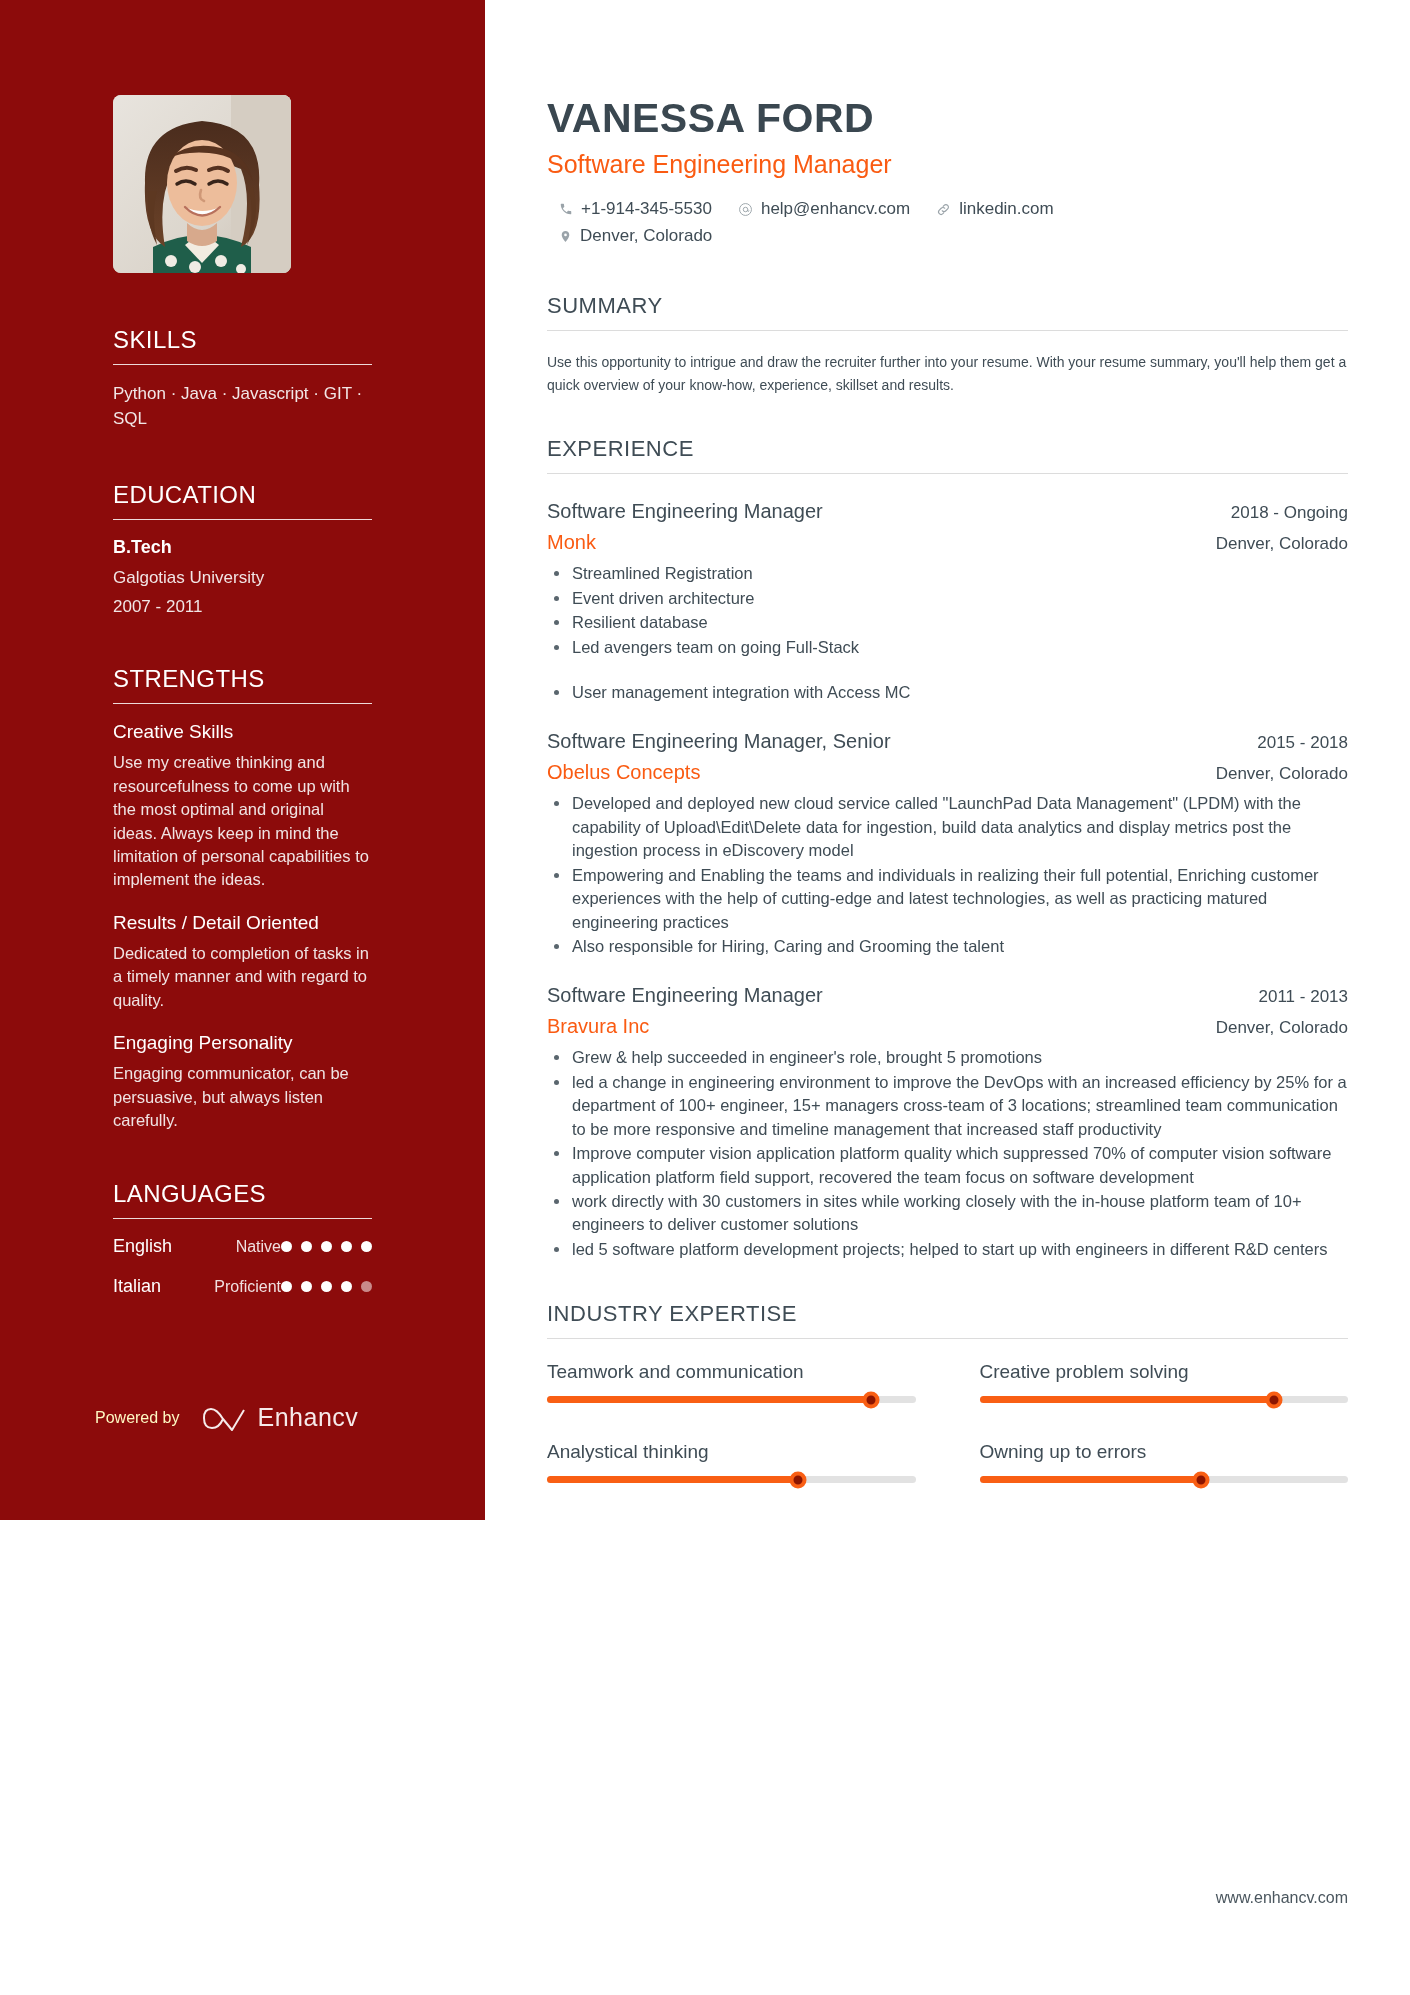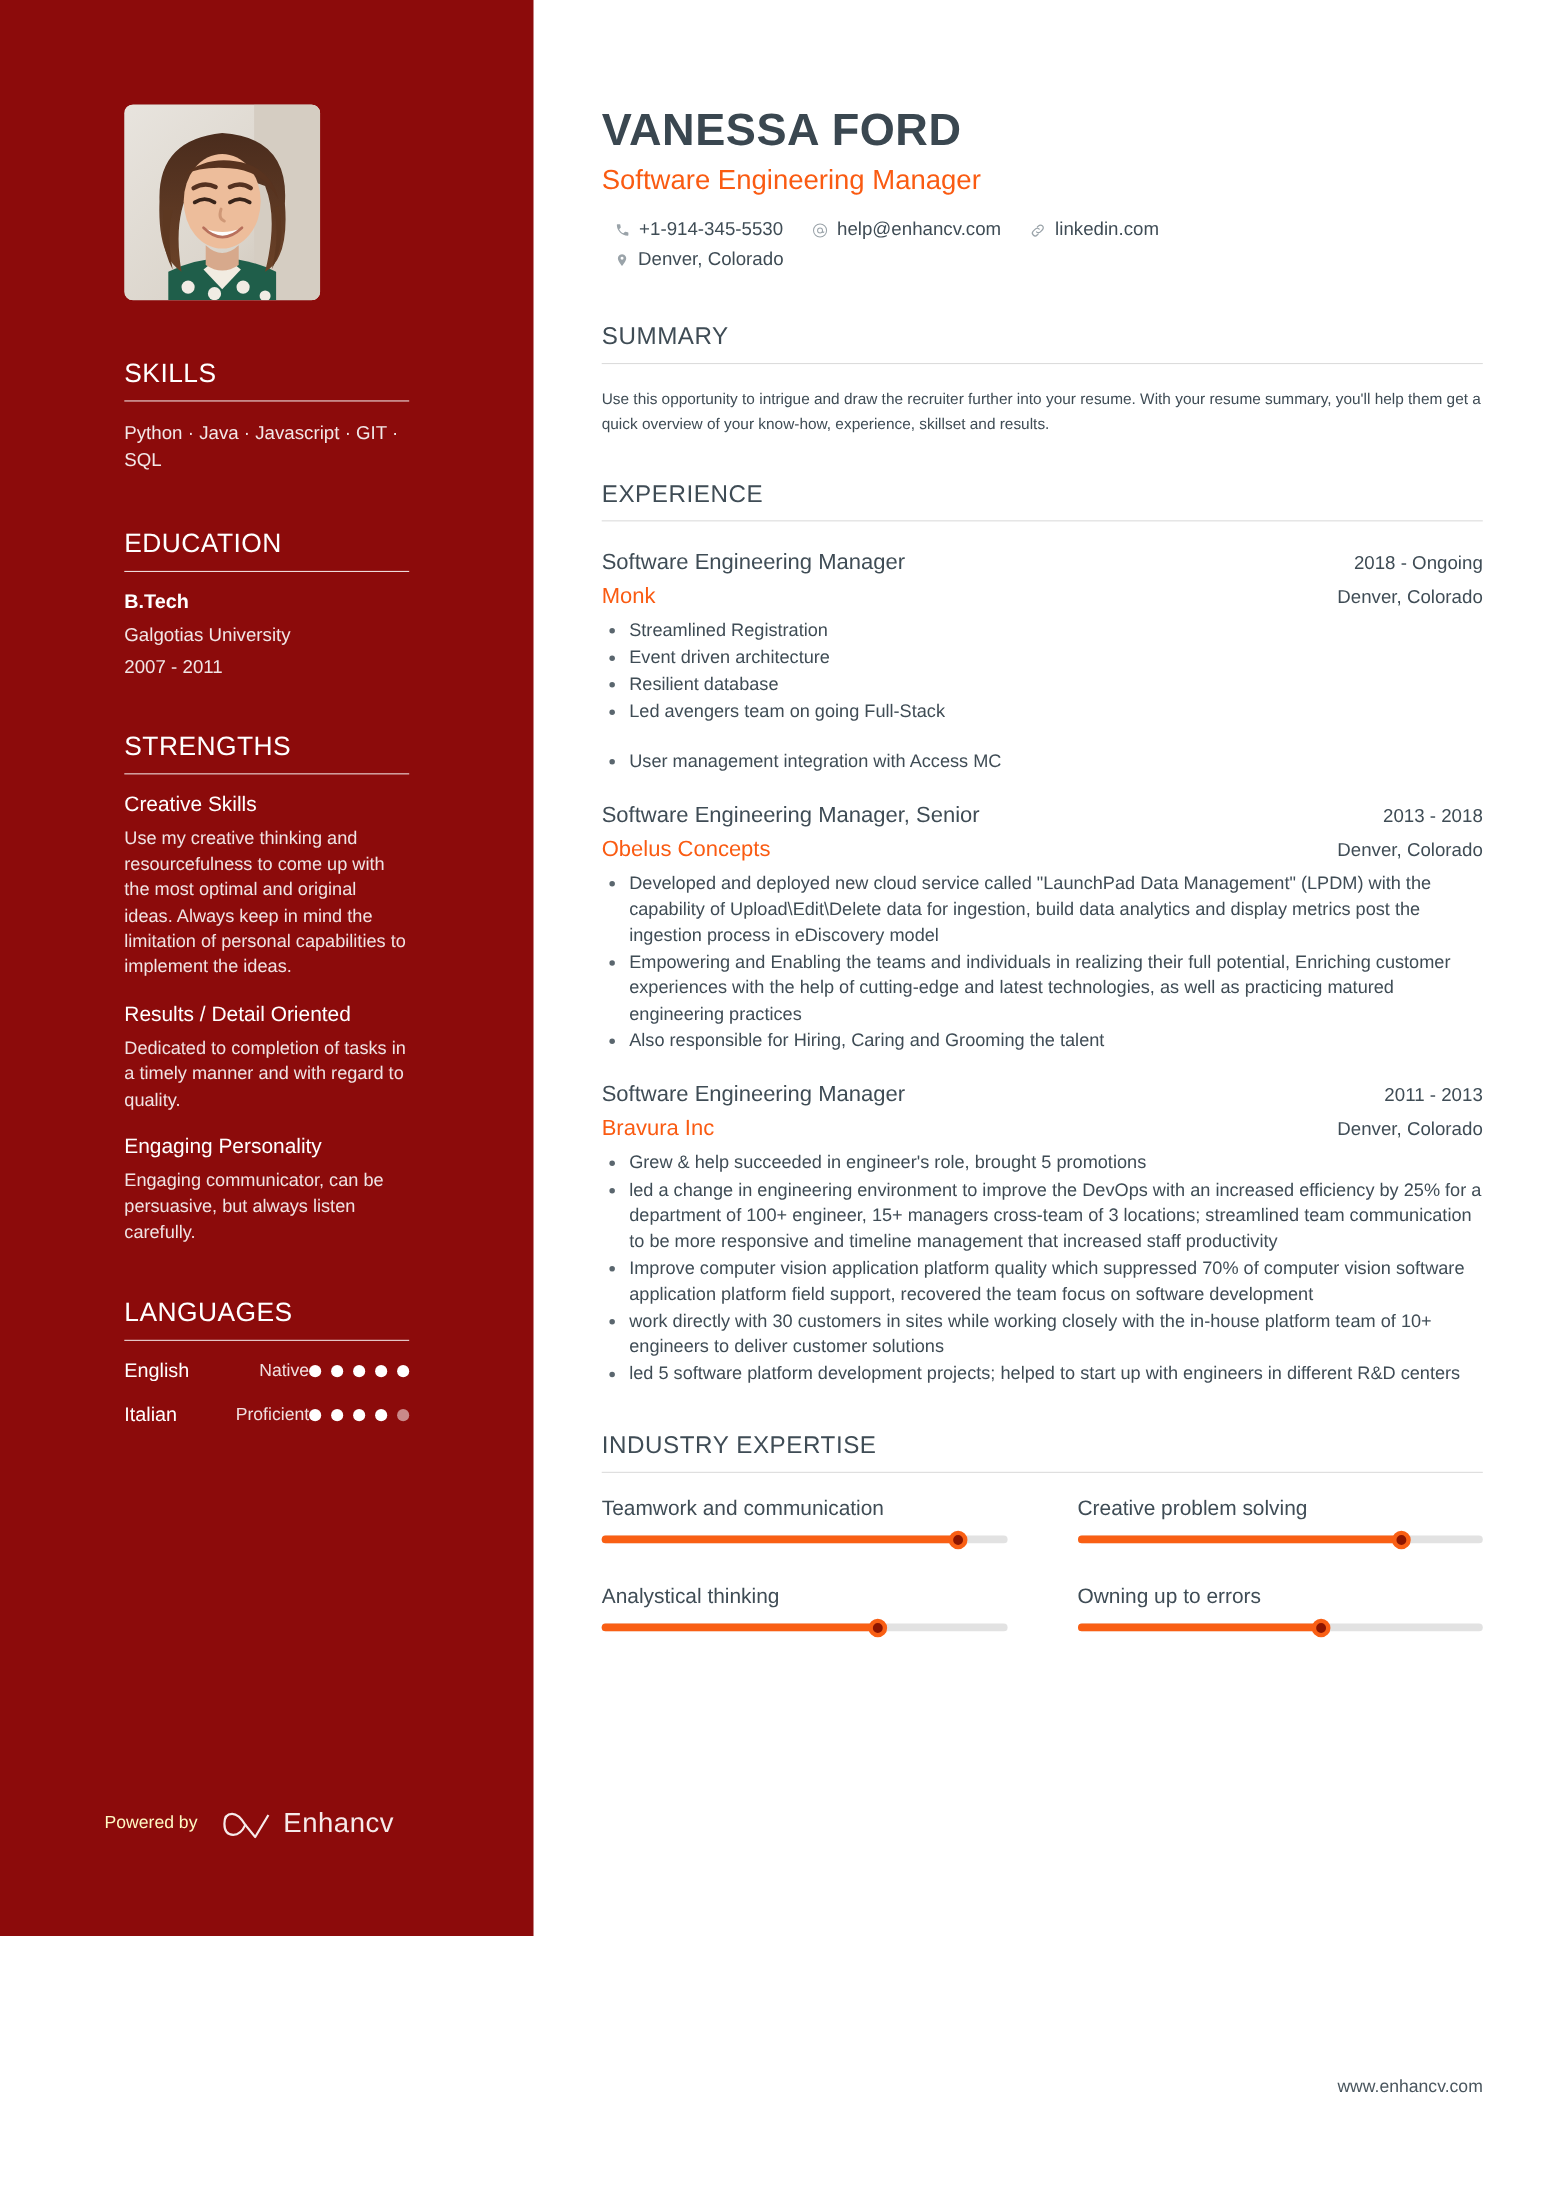--- a/index.html
+++ b/index.html
@@ -5,21 +5,21 @@
   * { box-sizing: border-box; margin: 0; padding: 0; }
   html, body {
     width: 1410px; height: 1995px;
     font-family: "Liberation Sans", sans-serif;
     background: #ffffff;
   }
   .page { position: relative; width: 1410px; height: 1995px; display: flex; background:#fff; }
 
   
   .sidebar {
-    width: 485px; min-width: 485px; height: 1760px;
+    width: 485px; min-width: 485px; height: 1520px;
     background: #8C0B0B;
     position: relative;
     padding: 0 0 0 0;
   }
   .photo-wrap { padding: 95px 0 0 113px; }
   .photo {
     width: 178px; height: 178px; border-radius: 8px; overflow: hidden;
     background: #cfc8c0; position: relative;
   }
   .photo svg { display:block; width:100%; height:100%; }
@@ -295,21 +295,21 @@
           <li>Event driven architecture</li>
           <li>Resilient database</li>
           <li>Led avengers team on going Full-Stack</li>
           <li class="spaced">User management integration with Access MC</li>
         </ul>
       </div>
 
       <div class="job">
         <div class="job-head">
           <span class="job-title">Software Engineering Manager, Senior</span>
-          <span class="job-date">2013 - 2018</span>
+          <span class="job-date">2015 - 2018</span>
         </div>
         <div class="job-sub">
           <span class="job-company">Obelus Concepts</span>
           <span class="job-loc">Denver, Colorado</span>
         </div>
         <ul class="bullets">
           <li>Developed and deployed new cloud service called "LaunchPad Data Management" (LPDM) with the capability of Upload\Edit\Delete data for ingestion, build data analytics and display metrics post the ingestion process in eDiscovery model</li>
           <li>Empowering and Enabling the teams and individuals in realizing their full potential, Enriching customer experiences with the help of cutting-edge and latest technologies, as well as practicing matured engineering practices</li>
           <li>Also responsible for Hiring, Caring and Grooming the talent</li>
         </ul>

